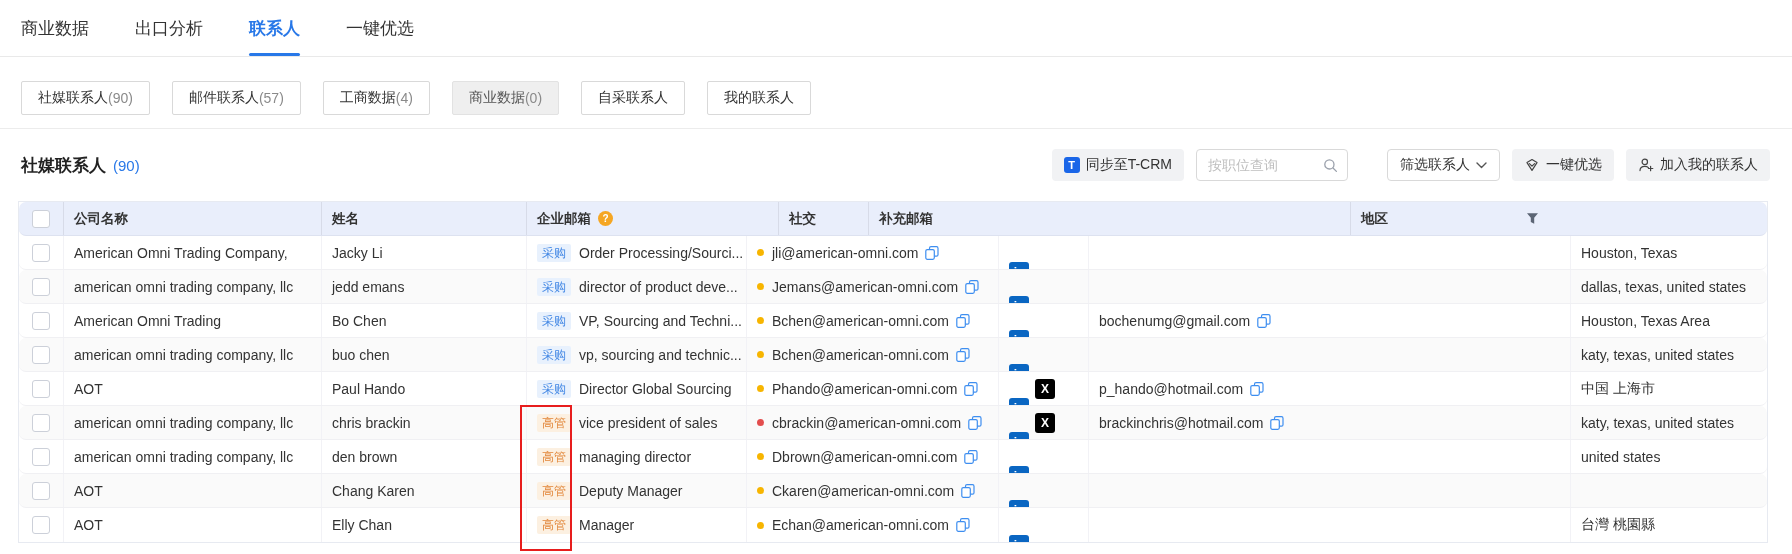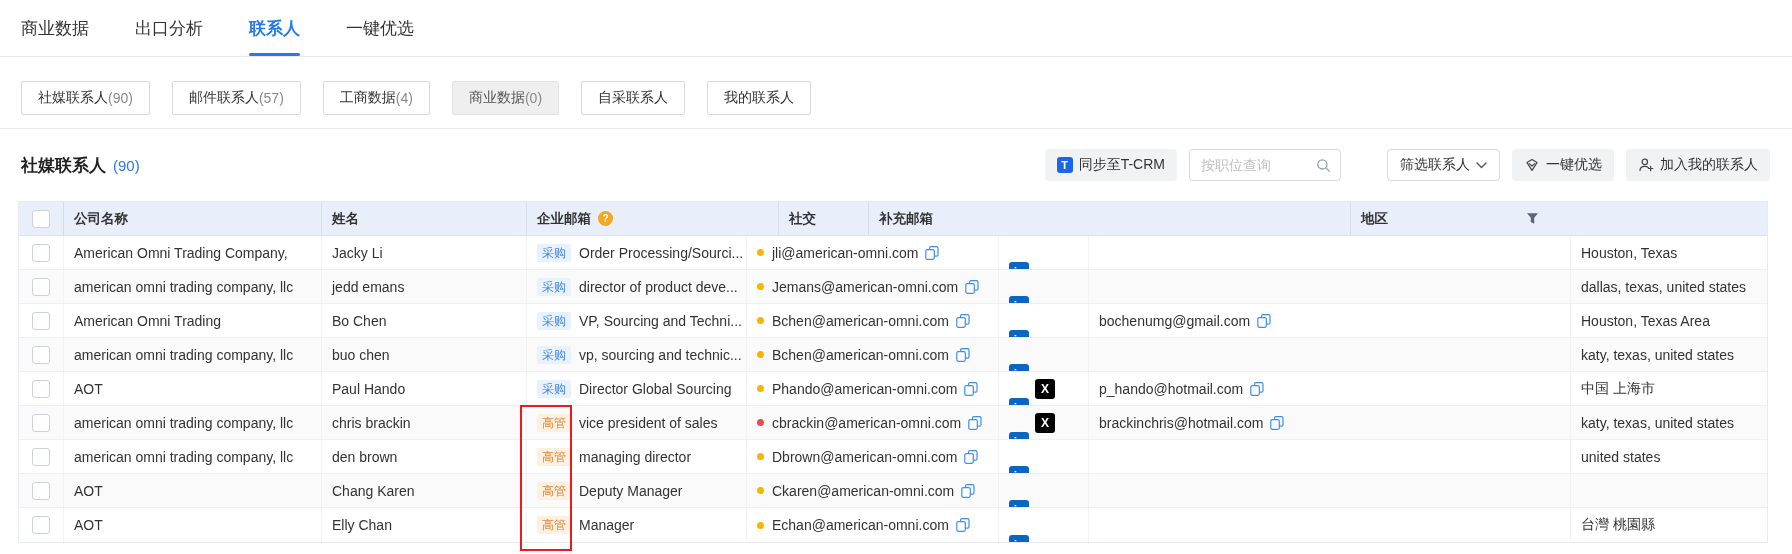--- a/index.html
+++ b/index.html
@@ -21,27 +21,27 @@
   .divider{margin-top:13px;border-top:1px solid #ececec;}
   
   .section-bar{display:flex;align-items:center;justify-content:space-between;height:72px;padding:0 22px 0 21px;}
   .section-title{font-size:17px;font-weight:700;color:#222;display:flex;align-items:center;}
   .section-count{font-size:15px;font-weight:400;color:#2878e8;margin-left:7px;}
   .toolbar{display:flex;align-items:center;gap:12px;}
   .tbtn{height:32px;display:flex;align-items:center;gap:6px;padding:0 12px;border-radius:4px;font-size:14px;color:#333;cursor:pointer;box-sizing:border-box;white-space:nowrap;}
   .tbtn.gray{background:#f1f2f4;}
   .tbtn.outline{background:#fff;border:1px solid #d9d9d9;}
   .tcrm-logo{width:16px;height:16px;border-radius:3px;background:#1a66e8;color:#fff;font-size:11px;font-weight:700;display:flex;align-items:center;justify-content:center;flex:none;}
-  .search-box{width:152px;height:32px;border:1px solid #d9d9d9;border-radius:4px;display:flex;align-items:center;padding:0 9px;box-sizing:border-box;background:#fff;margin-right:34px;}
+  .search-box{width:152px;height:32px;border:1px solid #d9d9d9;border-radius:4px;display:flex;align-items:center;padding:0 9px;box-sizing:border-box;background:#fff;margin-right:27px;}
   .search-box input{border:none;outline:none;flex:1;min-width:0;font-size:14px;color:#333;font-family:inherit;background:transparent;}
   .search-box input::placeholder{color:#bfbfbf;}
   .icon-svg{flex:none;display:flex;}
   
   .table{margin-left:18px;width:1750px;border:1px solid #e7eaf1;box-sizing:border-box;background:#fff;}
-  .trow{display:flex;height:34px;align-items:stretch;border-bottom:1px solid #f0f0f3;box-sizing:border-box;background:#fff;}
+  .trow{display:flex;height:34px;align-items:stretch;border-bottom:1px solid #f0f0f3;box-sizing:border-box;background:#fff;border-radius:7px;}
   .trow.alt{background:#fafafa;}
   .trow:last-child{border-bottom:none;}
   .thead{background:#e9eefb;border-bottom:1px solid #dde2f0;}
   .cell{display:flex;align-items:center;padding:0 10px;box-sizing:border-box;overflow:hidden;white-space:nowrap;font-size:14px;color:#333;border-right:1px solid #f2f2f6;}
   .thead .cell{font-weight:700;font-size:13.5px;border-right:1px solid #d7dbe8;}
   .cell:last-child,.thead .cell:last-child{border-right:none;}
   .c0{width:45px;justify-content:center;padding:0;flex:none;}
   .c1{width:258px;flex:none;}
   .c2{width:205px;flex:none;}
   .c3{width:220px;flex:none;}

